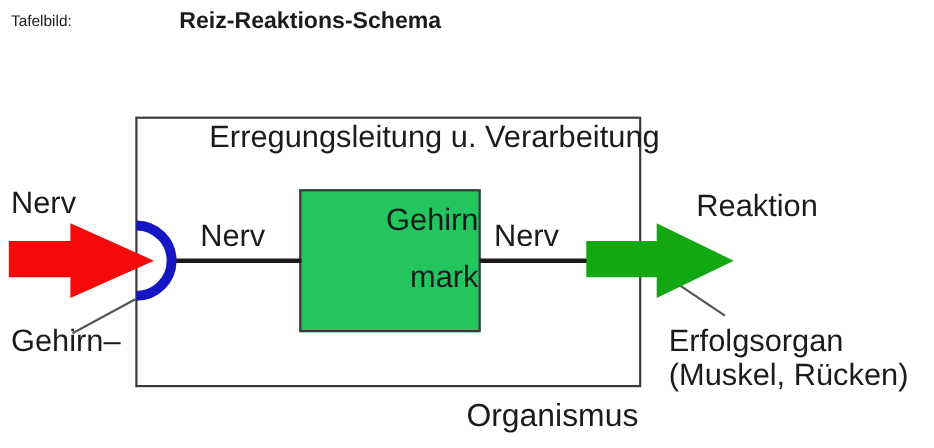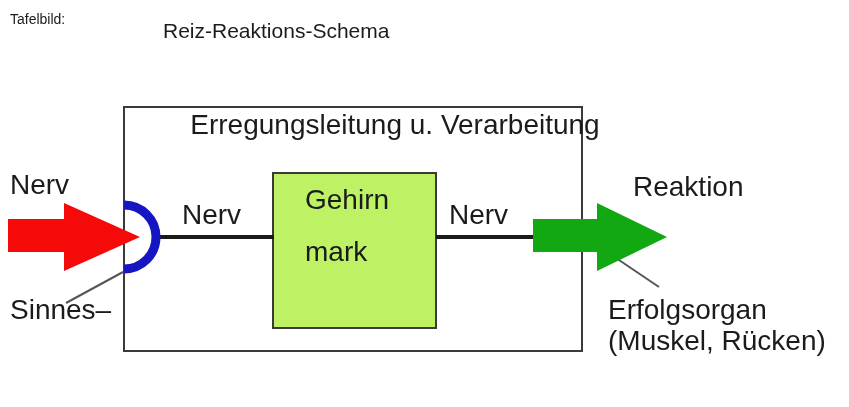--- a/index.html
+++ b/index.html
@@ -21,47 +21,47 @@
   
   .header-label {
     left: 10px; top: 6px;
     font-size: 14px;
     line-height: 26px;
   }
   .header-title {
     left: 163px; top: 6px;
     font-size: 21px;
     line-height: 26px;
-    font-weight: normal;
-    margin-top: 12px;
+    font-weight: bold;
   }
 
   
   .outer-box {
     left: 123px; top: 106px;
     width: 460px; height: 246px;
     border: 2px solid #3a3a3a;
     box-sizing: border-box;
     background: #ffffff;
   }
   .outer-box-title {
     left: 123px; top: 109px;
     width: 544px;
     text-align: center;
     font-size: 28px;
     line-height: 32px;
   }
   .inner-box {
     left: 272px; top: 172px;
-    width: 165px; height: 157px;
+    width: 165px; height: 130px;
     border: 2px solid #3a3a3a;
     box-sizing: border-box;
-    background: #bef264;
+    background: #22c55e;
     padding: 11px 0 0 31px;
     font-size: 28px;
+    text-align: right;
   }
   .inner-box .l1 { line-height: 30px; margin-bottom: 23px; }
   .inner-box .l2, .inner-box .l3 { line-height: 28px; }
 
   
   .label { font-size: 28px; line-height: 30px; white-space: nowrap; }
   .lbl-reiz       { left: 10px;  top: 170px; }
   .lbl-nerv-left  { left: 182px; top: 200px; }
   .lbl-nerv-right { left: 449px; top: 200px; }
   .lbl-reaktion   { left: 633px; top: 172px; text-align: center; }
@@ -101,22 +101,23 @@
     <polygon points="533,219 597,219 597,203 667,237 597,271 597,252 533,252" fill="#12a812"></polygon>
     <path d="M 124 205 A 32 32 0 0 1 124 269" fill="none" stroke-width="9" stroke="#1515c4"></path>
   </svg>
 
   <div class="abs label lbl-reiz">Nerv</div>
   <div class="abs label lbl-nerv-left">Nerv</div>
   <div class="abs label lbl-nerv-right">Nerv</div>
   <div class="abs label lbl-reaktion">Reaktion</div>
 
   <div class="abs label lbl-sinnes">
-    <div>Sinnes–</div>
+    <div>Gehirn–</div>
   </div>
 
   <div class="abs label lbl-erfolg">
     <div>Erfolgsorgan</div>
     <div>(Muskel, Rücken)</div>
   </div>
 
+  <div class="abs label lbl-organismus">Organismus</div>
 
 </div>
 
 </body></html>

